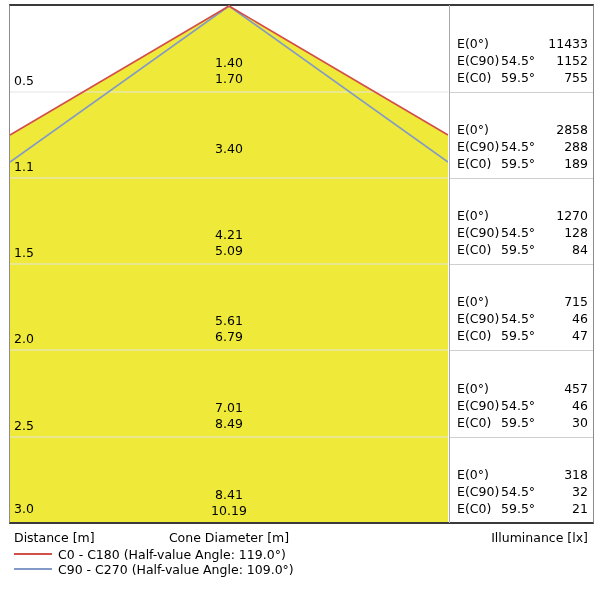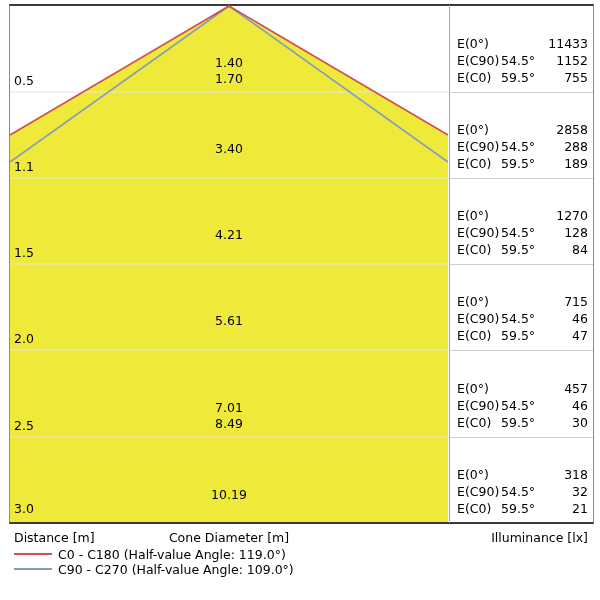--- a/index.html
+++ b/index.html
@@ -72,29 +72,32 @@
 
   <div class="dia-pair" style="top:55px">
     <div>1.40</div>
     <div>1.70</div>
   </div>
   <div class="dia-pair" style="top:141px">
     <div>3.40</div>
   </div>
   <div class="dia-pair" style="top:227px">
     <div>4.21</div>
+    <div>5.09</div>
   </div>
   <div class="dia-pair" style="top:313px">
     <div>5.61</div>
+    <div>6.79</div>
   </div>
   <div class="dia-pair" style="top:400px">
     <div>7.01</div>
     <div>8.49</div>
   </div>
   <div class="dia-pair" style="top:487px">
+    <div>8.41</div>
     <div>10.19</div>
   </div>
 
   <div class="e-block" style="top:35px">
     <div class="e-row">
         <span class="e-label">E(0°)</span>
         <span class="e-angle"></span>
         <span class="e-value">11433</span>
       </div>
     <div class="e-row">

